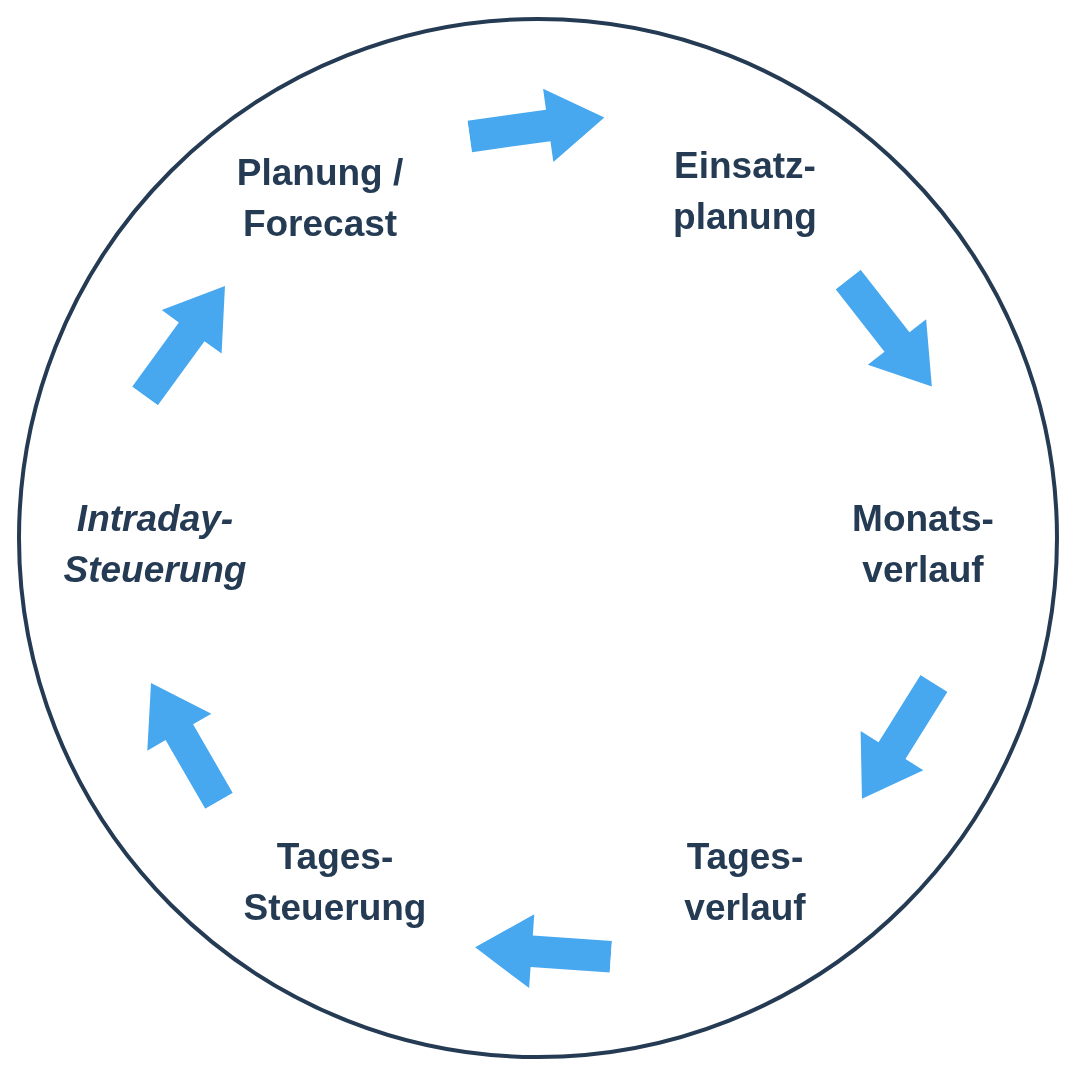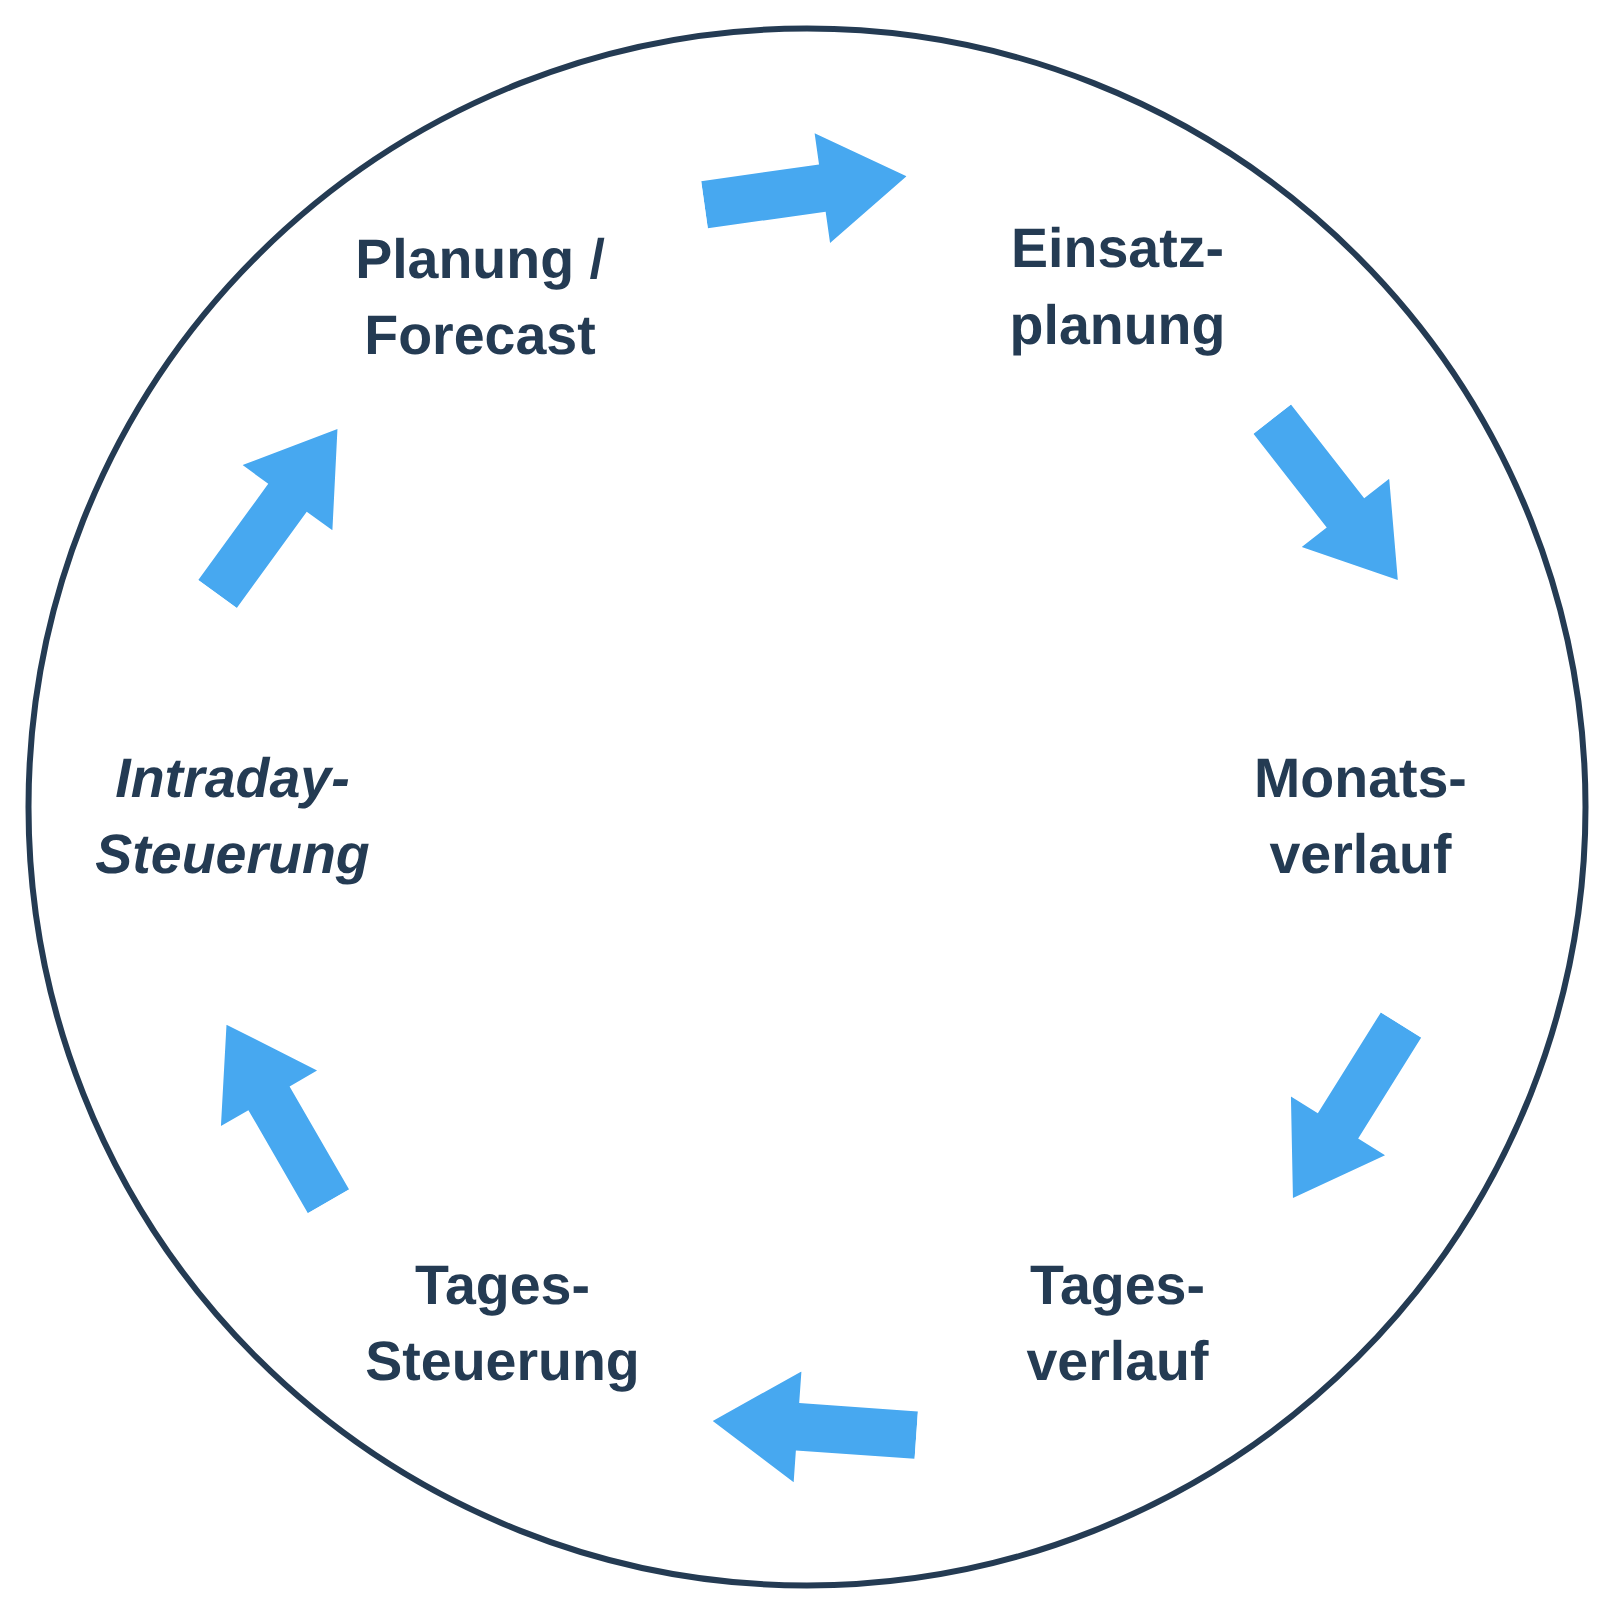--- a/index.html
+++ b/index.html
@@ -31,21 +31,21 @@
     width: 300px;
     text-align: center;
     color: #243b53;
     font-size: 37px;
     font-weight: 600;
     line-height: 51px;
   }
   .stage-label span { display: block; }
   .label-planung-forecast   { left: 170px; top: 147px; }
   .label-einsatzplanung     { left: 595px; top: 140px; }
-  .label-monatsverlauf      { left: 757px; top: 493px; }
+  .label-monatsverlauf      { left: 773px; top: 493px; }
   .label-tagesverlauf       { left: 595px; top: 831px; }
   .label-tages-steuerung    { left: 185px; top: 831px; }
   .label-intraday-steuerung { left: 5px;   top: 493px; font-style: italic; }
   .cycle-arrow {
     position: absolute;
     width: 136px;
     height: 74px;
   }
   .cycle-arrow svg { width: 100%; height: 100%; display: block; }
   .cycle-arrow polygon { fill: #47a8f0; }

